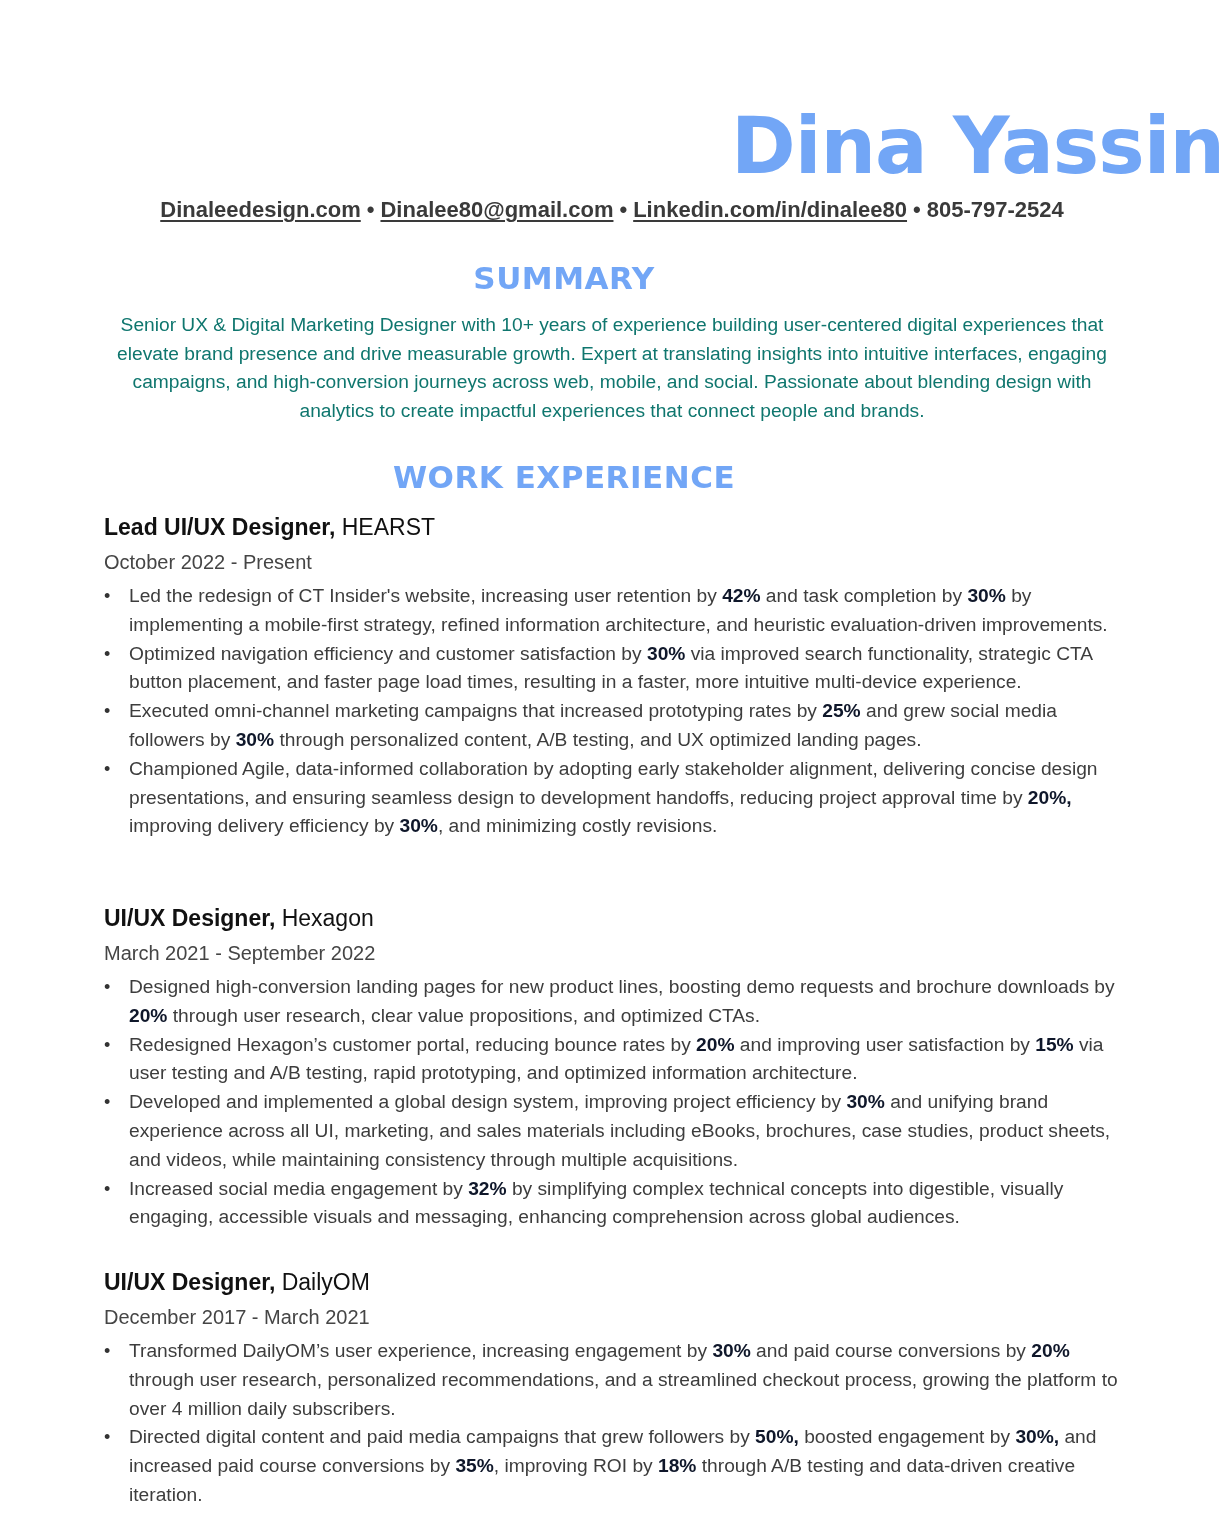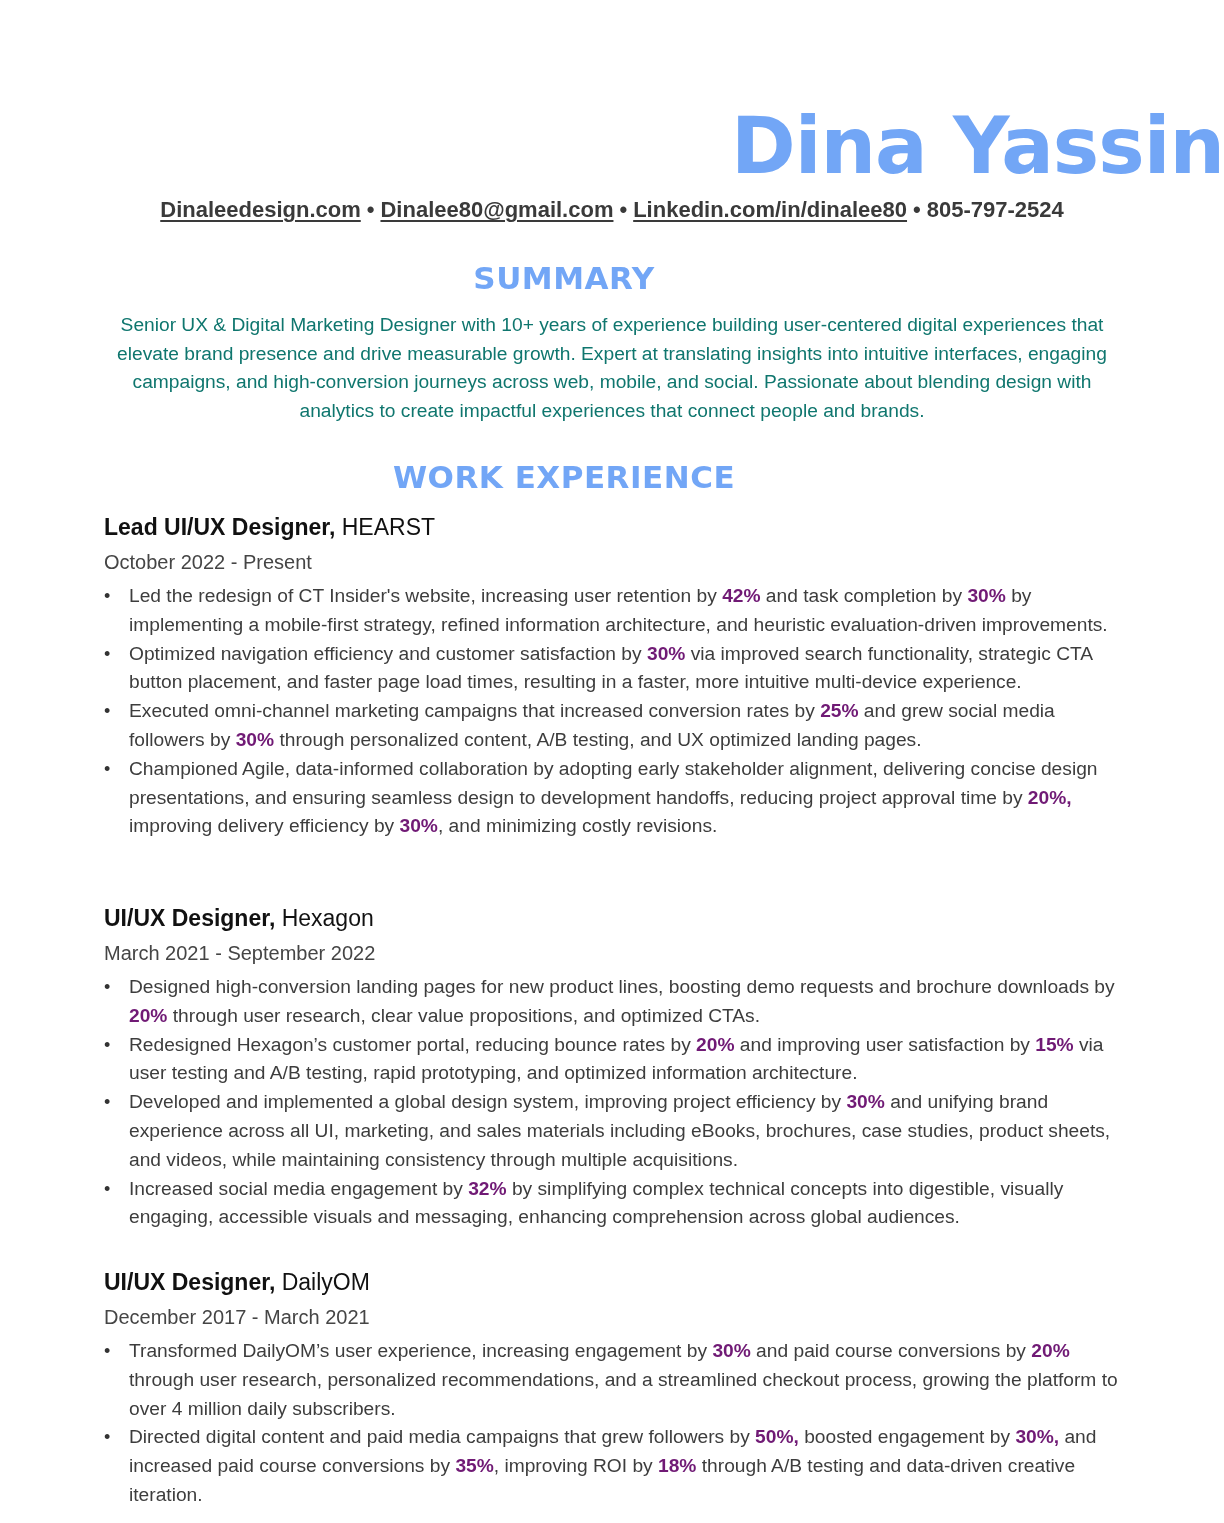--- a/index.html
+++ b/index.html
@@ -19,21 +19,21 @@
   .summary { position: absolute; left: 100px; width: 1024px; top: 311px; text-align: center;
              font-size: 19.2px; line-height: 28.7px; color: #0f766e; }
   .job { position: absolute; left: 104px; width: 1020px; }
   .job-title { font-size: 23px; line-height: 30px; color: #111; }
   .job-title b { font-weight: bold; }
   .job-dates { font-size: 20px; line-height: 30px; color: #454545; margin-top: 5px; }
   ul.bullets { list-style: none; margin: 5px 0 0 0; padding: 0; }
   ul.bullets li { position: relative; padding-left: 25px; font-size: 19.2px; line-height: 28.8px;
                   color: #3d3d3d; }
   ul.bullets li::before { content: "•"; position: absolute; left: 0; top: 0; color: #333; font-size: 18px; }
-  ul.bullets li b { color: #701a75; }
+  ul.bullets li b { color: #0f172a; }
 </style>
 </head>
 <body>
 
 <div class="page">
 
   <div class="name">Dina Yassin</div>
 
   <div class="contact">
     <a>Dinaleedesign.com</a><span class="sep">•</span><a>Dinalee80@gmail.com</a><span class="sep">•</span><a>Linkedin.com/in/dinalee80</a><span class="sep">•</span><span>805-797-2524</span>
@@ -43,21 +43,21 @@
   <div class="summary">Senior UX &amp; Digital Marketing Designer with 10+ years of experience building user-centered digital experiences that elevate brand presence and drive measurable growth. Expert at translating insights into intuitive interfaces, engaging campaigns, and high-conversion journeys across web, mobile, and social. Passionate about blending design with analytics to create impactful experiences that connect people and brands.</div>
 
   <div class="section-title" style="top:457px;text-align:center;">WORK EXPERIENCE</div>
 
   <div class="job" style="top:512px;">
     <div class="job-title"><b>Lead UI/UX Designer,</b> <span>HEARST</span></div>
     <div class="job-dates">October 2022 - Present</div>
     <ul class="bullets">
         <li><span>Led the redesign of CT Insider's website, increasing user retention by </span><b>42%</b><span> and task completion by </span><b>30%</b><span> by implementing a mobile-first strategy, refined information architecture, and heuristic evaluation-driven improvements.</span></li>
         <li><span>Optimized navigation efficiency and customer satisfaction by </span><b>30%</b><span> via improved search functionality, strategic CTA button placement, and faster page load times, resulting in a faster, more intuitive multi-device experience.</span></li>
-        <li><span>Executed omni-channel marketing campaigns that increased conversion rates by </span><b>25%</b><span> and grew social media followers by </span><b>30%</b><span> through personalized content, A/B testing, and UX optimized landing pages.</span></li>
+        <li><span>Executed omni-channel marketing campaigns that increased prototyping rates by </span><b>25%</b><span> and grew social media followers by </span><b>30%</b><span> through personalized content, A/B testing, and UX optimized landing pages.</span></li>
         <li><span>Championed Agile, data-informed collaboration by adopting early stakeholder alignment, delivering concise design presentations, and ensuring seamless design to development handoffs, reducing project approval time by </span><b>20%,</b><span> improving delivery efficiency by </span><b>30%</b><span>, and minimizing costly revisions.</span></li>
       </ul>
   </div>
 
   <div class="job" style="top:903px;">
     <div class="job-title"><b>UI/UX Designer,</b> <span>Hexagon</span></div>
     <div class="job-dates">March 2021 - September 2022</div>
     <ul class="bullets">
         <li><span>Designed high-conversion landing pages for new product lines, boosting demo requests and brochure downloads by </span><b>20%</b><span> through user research, clear value propositions, and optimized CTAs.</span></li>
         <li><span>Redesigned Hexagon’s customer portal, reducing bounce rates by </span><b>20%</b><span> and improving user satisfaction by </span><b>15%</b><span> via user testing and A/B testing, rapid prototyping, and optimized information architecture.</span></li>

